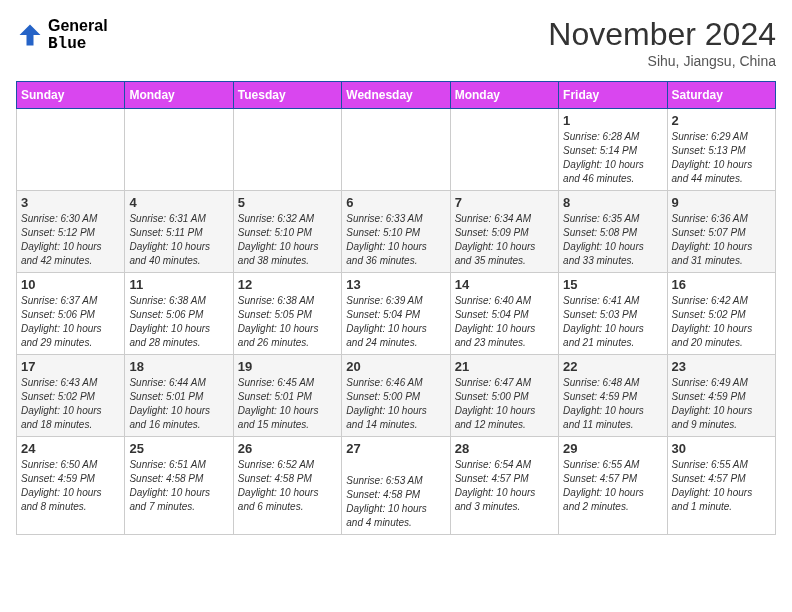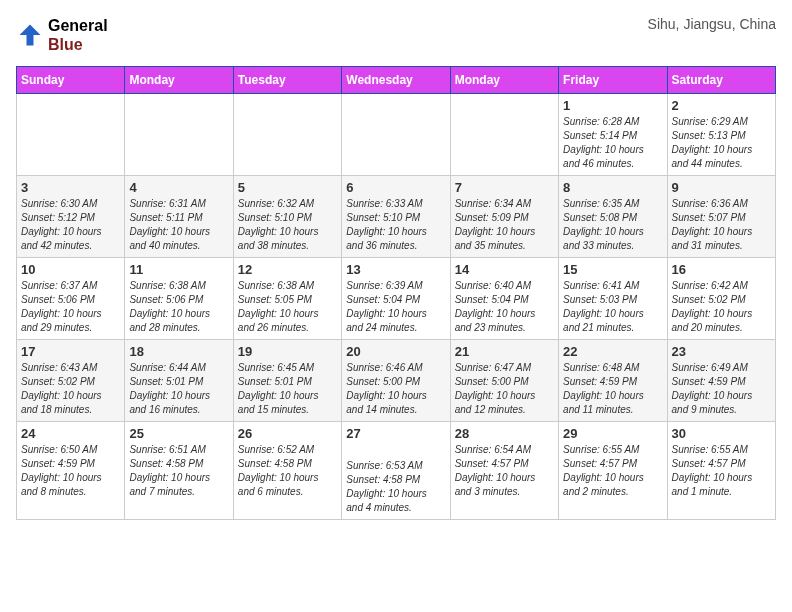--- a/index.html
+++ b/index.html
@@ -20,21 +20,21 @@
       display: flex;
       align-items: center;
       gap: 4px;
     }
     .logo-text {
       font-size: 16px;
       font-weight: bold;
       line-height: 1.2;
     }
     .logo-text .general { color: #000000; }
-    .logo-text .blue { color: #7f1d1d; }
+    .logo-text .blue { color: #000000; font-family: Liberation Mono, monospace; }
     .logo-icon {
       width: 28px;
       height: 28px;
     }
     .title-block { text-align: right; }
     .month-title {
       font-size: 32px;
       font-weight: 300;
       color: #333;
     }
@@ -95,20 +95,21 @@
   <div class="logo">
     <svg class="logo-icon" viewBox="0 0 32 32" xmlns="http://www.w3.org/2000/svg">
       <polygon points="16,4 28,16 20,16 20,28 12,28 12,16 4,16" fill="#2563c7"></polygon>
     </svg>
     <div class="logo-text">
       <div class="general">General</div>
       <div class="blue">Blue</div>
     </div>
   </div>
   <div class="title-block">
+    <div class="month-title">November 2024</div>
     <div class="location">Sihu, Jiangsu, China</div>
   </div>
 </div>
 
 <table class="calendar">
   <thead>
     <tr>
     <th>Sunday</th>
         <th>Monday</th>
         <th>Tuesday</th>

